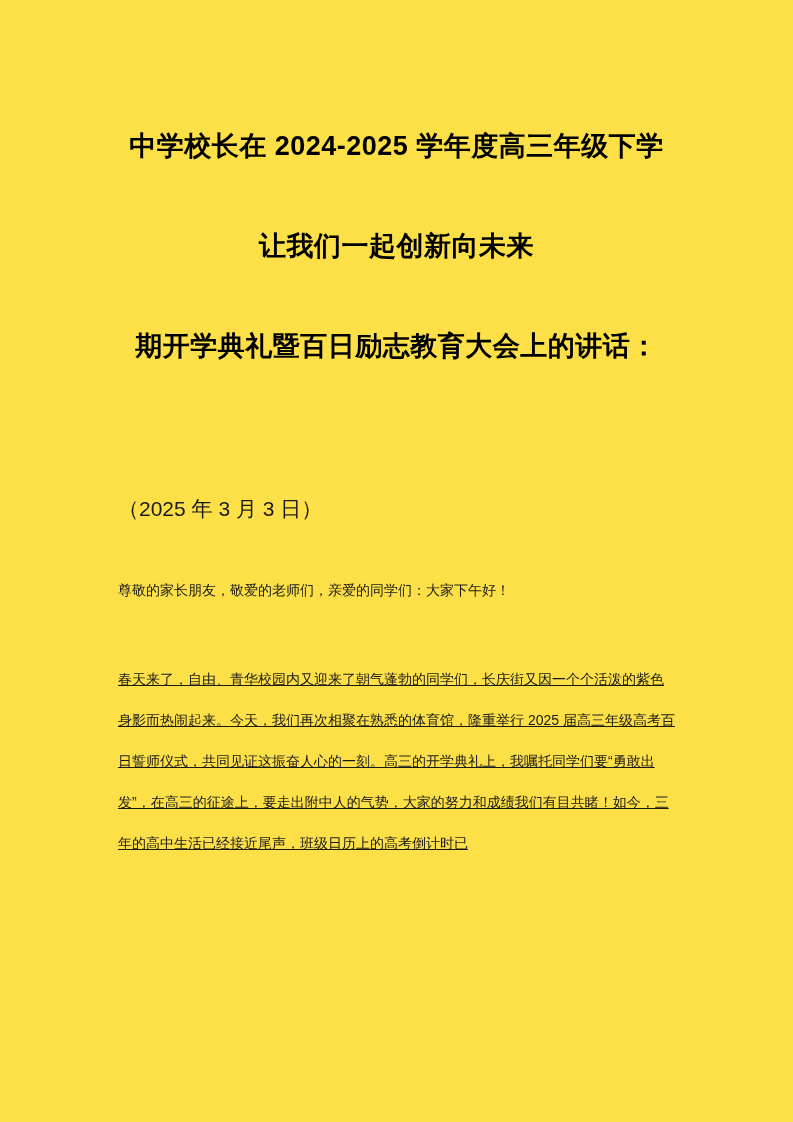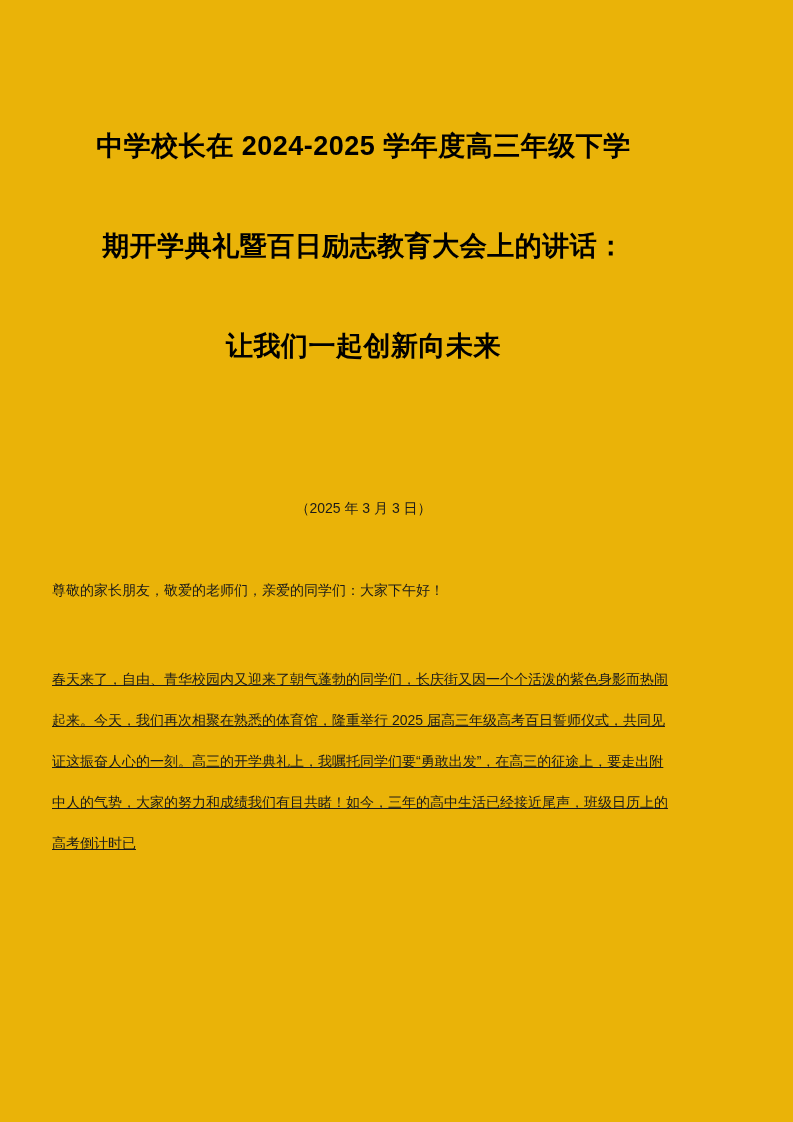--- a/index.html
+++ b/index.html
@@ -5,45 +5,44 @@
   html, body {
     margin: 0;
     padding: 0;
     background: #ffffff;
   }
   .page {
     position: relative;
     width: 793px;
     height: 1122px;
     box-sizing: border-box;
-    padding: 96px 118px 0 52px;
-    background: #eab308;
+    padding: 96px 118px 0 118px;
+    background: #fde047;
     color: #1a1a1a;
     font-family: "Liberation Sans", sans-serif;
     overflow: hidden;
   }
   .doc-title {
     margin: 0;
     font-size: 27px;
     font-weight: bold;
     color: #000000;
     text-align: center;
     line-height: 100px;
     letter-spacing: 0.5px;
   }
   .doc-title .title-line {
     display: block;
     white-space: nowrap;
   }
   .date-line {
     margin: 92px 0 0 0;
-    font-size: 14px;
+    font-size: 21px;
     line-height: 41px;
     color: #1a1a1a;
-    text-align: center;
   }
   .para {
     margin: 0;
     font-size: 14px;
     line-height: 41px;
     color: #1a1a1a;
     text-align: left;
     word-break: normal;
   }
   .greeting-para {
@@ -54,22 +53,22 @@
     text-decoration: underline;
   }
 </style>
 </head>
 <body>
 
 <div class="page">
 
   <h1 class="doc-title">
     <span class="title-line">中学校长在 2024-2025 学年度高三年级下学</span>
+    <span class="title-line">让我们一起创新向未来</span>
     <span class="title-line">期开学典礼暨百日励志教育大会上的讲话：</span>
-    <span class="title-line">让我们一起创新向未来</span>
   </h1>
 
   <p class="date-line">（2025 年 3 月 3 日）</p>
 
   <p class="para greeting-para">尊敬的家长朋友，敬爱的老师们，亲爱的同学们：大家下午好！</p>
 
   <p class="para body-para">春天来了，自由、青华校园内又迎来了朝气蓬勃的同学们，长庆街又因一个个活泼的紫色身影而热闹起来。今天，我们再次相聚在熟悉的体育馆，隆重举行 2025 届高三年级高考百日誓师仪式，共同见证这振奋人心的一刻。高三的开学典礼上，我嘱托同学们要“勇敢出发”，在高三的征途上，要走出附中人的气势，大家的努力和成绩我们有目共睹！如今，三年的高中生活已经接近尾声，班级日历上的高考倒计时已</p>
 
 </div>
 

